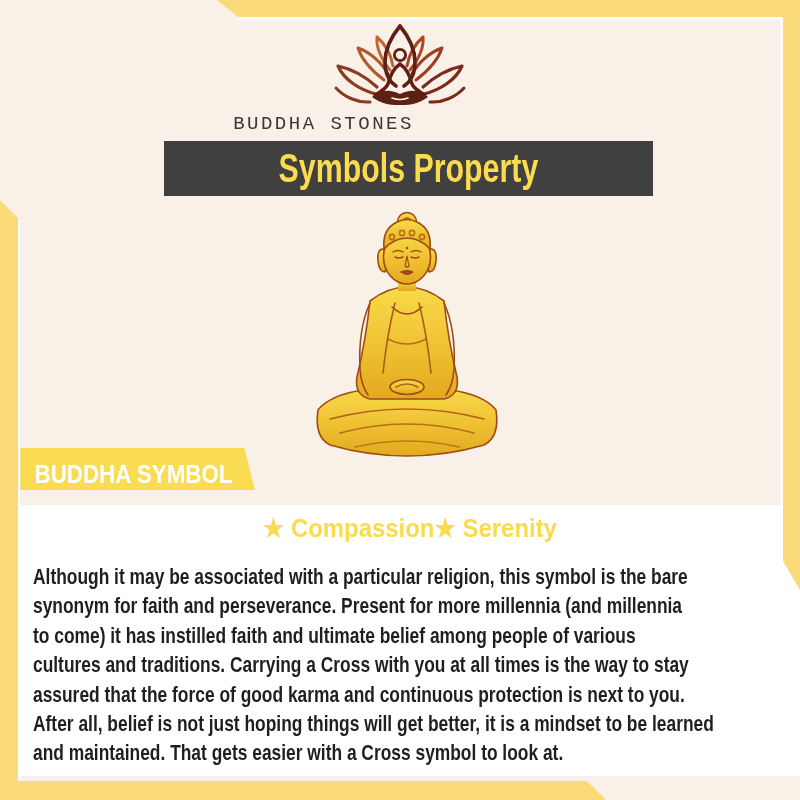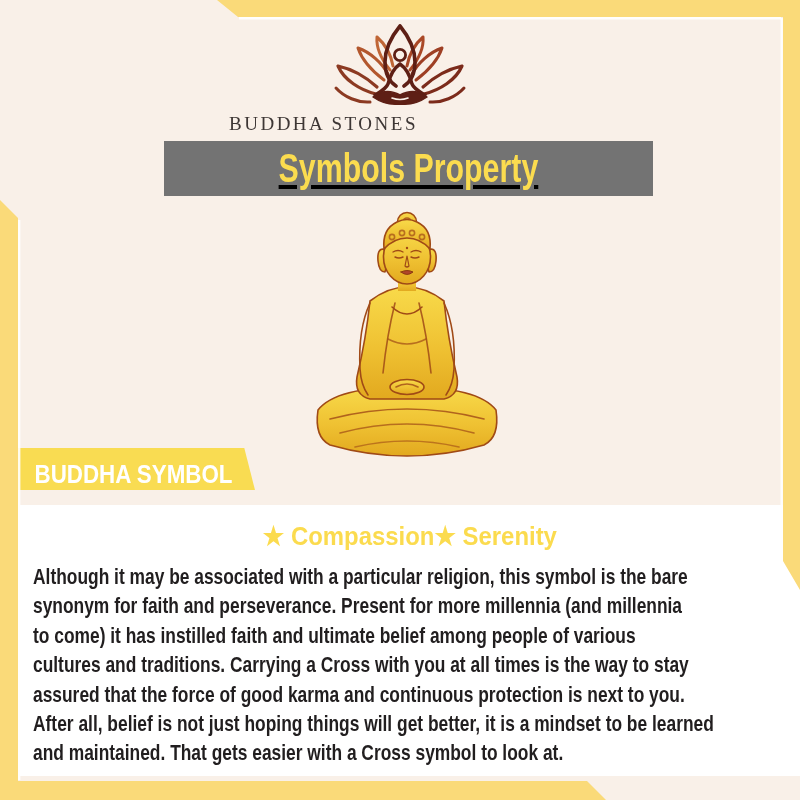--- a/index.html
+++ b/index.html
@@ -7,27 +7,27 @@
     position:relative;width:800px;height:800px;overflow:hidden;
     background:#F9F0E8;
     font-family:"Liberation Sans",sans-serif;
   }
   
   .frame-svg{position:absolute;left:0;top:0;z-index:6;pointer-events:none;}
   
   .logo-svg{position:absolute;left:330px;top:24px;z-index:2;}
   .brand-name{
     position:absolute;left:0;top:113px;width:647px;text-align:center;z-index:2;
-    font-family:Liberation Serif, serif;font-size:19px;font-weight:500;
+    font-family:Liberation Mono, monospace;font-size:19px;font-weight:500;
     letter-spacing:2.5px;color:#3D3634;
   }
   
   .title-banner{
     position:absolute;left:164px;top:141px;width:489px;height:55px;z-index:2;
-    background:#737373;display:flex;align-items:center;justify-content:center;text-decoration:underline;
+    background:#404040;display:flex;align-items:center;justify-content:center;
   }
   .title-banner span{
     display:inline-block;font-size:41px;font-weight:700;color:#FBDC4F;
     transform:scaleX(0.74);transform-origin:center;white-space:nowrap;
     letter-spacing:0px;
   }
   
   .statue-svg{position:absolute;left:300px;top:209px;z-index:2;}
   
   .ribbon{
@@ -39,21 +39,21 @@
     display:inline-block;font-size:26px;font-weight:600;color:#FFFFFF;
     transform:scaleX(0.86);transform-origin:center;white-space:nowrap;
     padding-right:6px;
   }
   
   .panel{
     position:absolute;left:20px;top:505px;width:780px;height:271px;z-index:3;
     background:#FFFFFF;
   }
   .panel-heading{
-    position:absolute;left:0;top:16px;width:780px;text-align:center;
+    position:absolute;left:0;top:8px;width:780px;text-align:center;
   }
   .panel-heading span{
     display:inline-block;font-size:26px;font-weight:700;color:#FBDB4E;
     transform:scaleX(0.92);transform-origin:center;white-space:nowrap;
   }
   .body-text{
     position:absolute;left:13px;top:57px;
     font-size:22px;font-weight:700;color:#211E1F;
   }
   .body-line{

